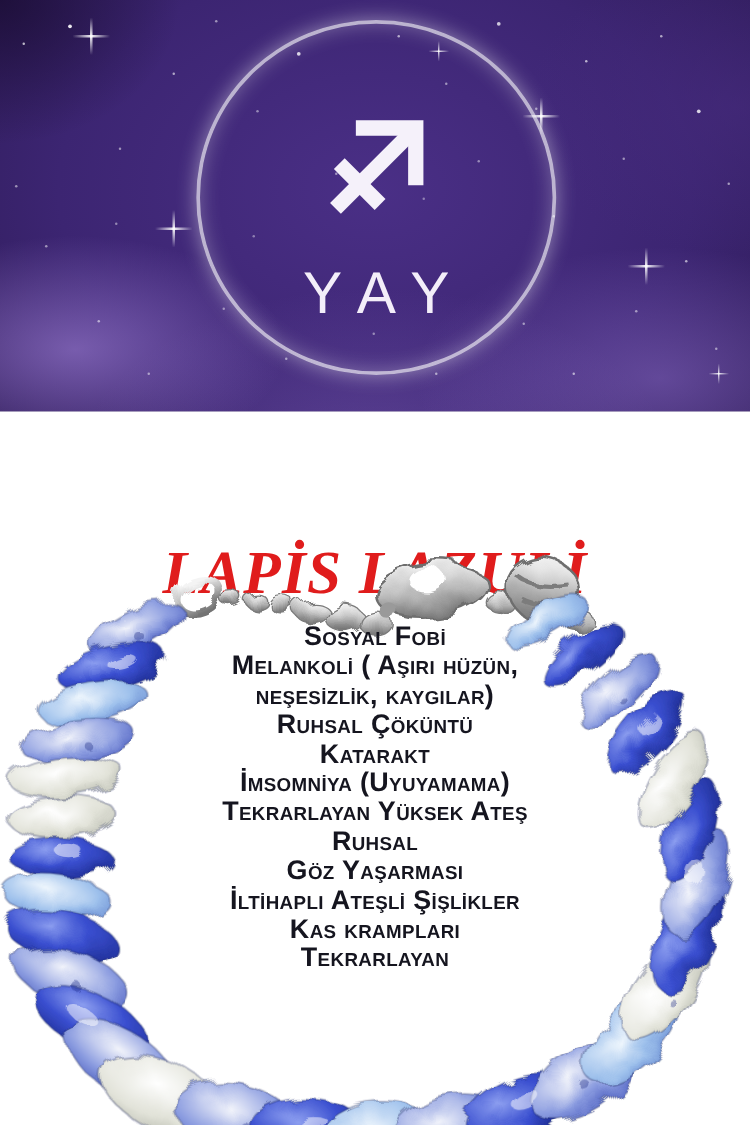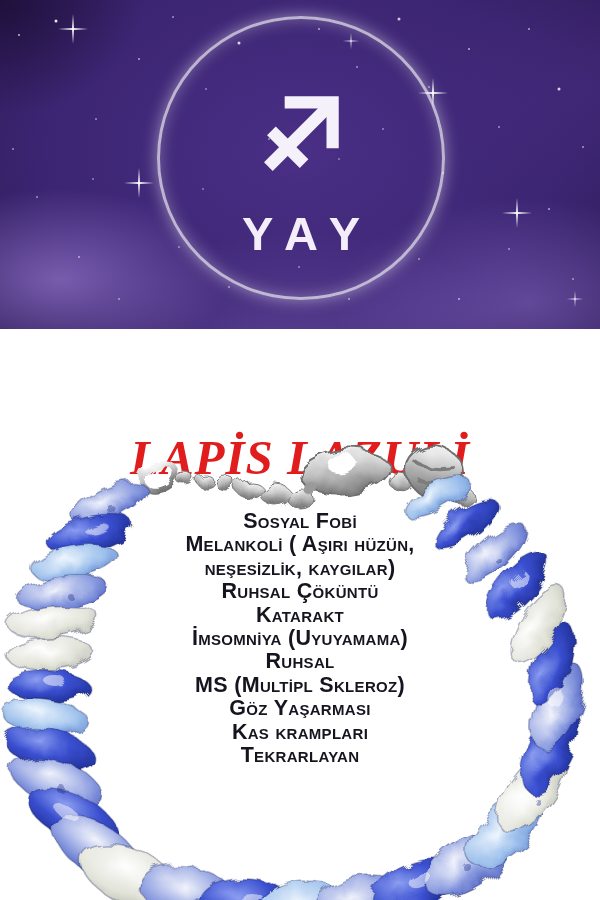--- a/index.html
+++ b/index.html
@@ -54,21 +54,21 @@
 
   .zodiac-circle{
     position:absolute; left:157px; top:16px; width:282px; height:278px;
     border-radius:50%;
     border:3px solid rgba(255,255,255,.65);
     box-shadow:0 0 16px rgba(255,255,255,.45), inset 0 0 16px rgba(255,255,255,.3);
   }
   .symbol-svg{ position:absolute; left:88px; top:64px; width:106px; height:102px; }
   .zodiac-name{
     position:absolute; left:0; right:0; bottom:36px; text-align:center;
-    color:#f3eef9; font-size:47px; font-weight:700;
+    color:#f3eef9; font-size:47px; font-weight:400;
     letter-spacing:15px; padding-left:15px;
     font-family:"Liberation Sans", sans-serif;
     margin-top:45px;
   }
 
   
   .date-title{
     position:absolute; top:332px; left:0; right:0; text-align:center;
     font-family:"DejaVu Sans", sans-serif; font-weight:800;
     font-size:44px; line-height:58px; letter-spacing:2px;
@@ -78,21 +78,21 @@
     position:absolute; top:389px; left:0; right:0; text-align:center;
     font-family:"Liberation Serif", serif; font-style:italic; font-weight:700;
     font-size:49px; line-height:56px; letter-spacing:1px;
     color:var(--stone-red, #e01c1c);
   }
 
   
   .bracelet-svg{ position:absolute; left:0; top:440px; width:600px; height:460px; z-index:1; }
   .benefits{
     position:absolute; top:494px; left:0; right:0; z-index:2;
-    margin:16px; padding:0; list-style:none; text-align:center;
+    margin:4px; padding:0; list-style:none; text-align:center;
     font-family:"Liberation Sans", sans-serif; font-weight:700;
     font-variant:small-caps;
     font-size:21.5px; line-height:23.4px; letter-spacing:.3px;
     color:var(--list-text, #15151f);
   }
 </style>
 </head>
 <body>
 
 <div class="poster">
@@ -227,20 +227,21 @@
     </g>
   </svg>
 
   <ul class="benefits">
       <li>Sosyal Fobi</li>
       <li>Melankoli ( Aşırı hüzün,</li>
       <li>neşesizlik, kaygılar)</li>
       <li>Ruhsal Çöküntü</li>
       <li>Katarakt</li>
       <li>İmsomniya (Uyuyamama)</li>
+      <li>Tekrarlayan Yüksek Ateş</li>
       <li>Ruhsal</li>
-      <li>MS (Multipl Skleroz)</li>
       <li>Göz Yaşarması</li>
+      <li>İltihaplı Ateşli Şişlikler</li>
       <li>Kas krampları</li>
       <li>Tekrarlayan</li>
     </ul>
 
 </div>
 
 </body></html>

